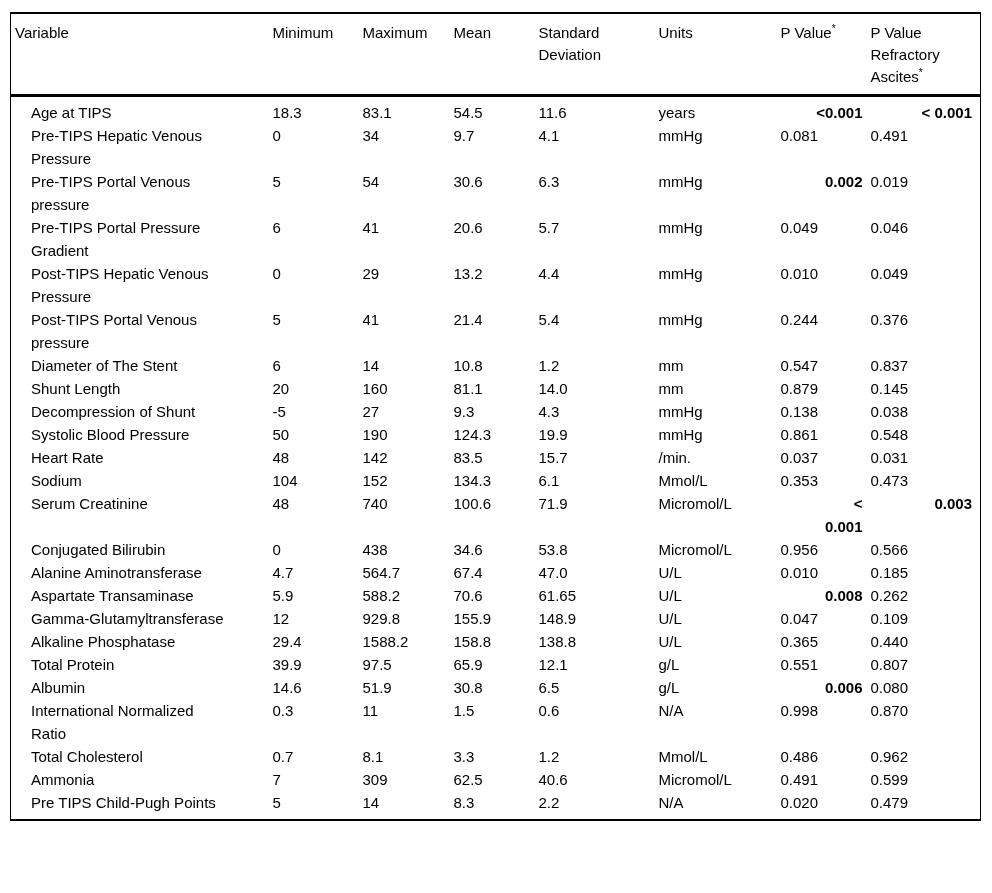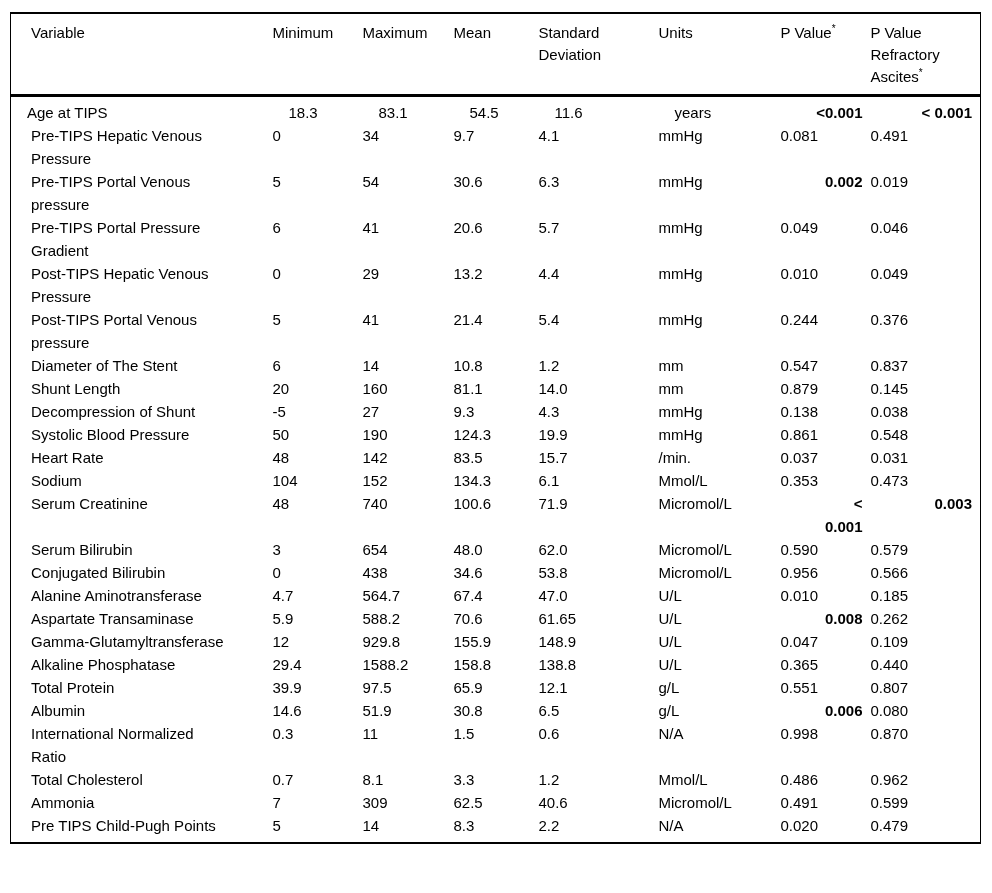--- a/index.html
+++ b/index.html
@@ -39,35 +39,35 @@
   col.c8 { width: 110px; }
   thead th {
     font-weight: normal;
     text-align: left;
     vertical-align: top;
     padding: 8px 8px 6px 0;
     height: 74px;
     line-height: 22px;
     border-bottom: 3px solid #000;
   }
-  thead th:first-child { padding-left: 20px; }
+  thead th:first-child { padding-left: 4px; }
   thead th sup {
     font-size: 10px;
     line-height: 0;
     vertical-align: super;
   }
   tbody td {
     vertical-align: top;
     text-align: left;
     padding: 0 8px 0 0;
     line-height: 23px;
     white-space: pre-line;
   }
   tbody td:first-child { padding-left: 20px; }
-  tbody tr:first-child td { padding-top: 4px; padding-left: 16px; }
+  tbody tr:first-child td { padding-top: 4px; }
   tbody tr:last-child td { padding-bottom: 5px; }
   td.bold { font-weight: bold; text-align: right; }
 </style>
 </head>
 <body>
 
 <div class="page">
   <table class="stats">
     <colgroup>
       <col class="c1">
@@ -222,30 +222,20 @@
           <td>48</td>
           <td>740</td>
           <td>100.6</td>
           <td>71.9</td>
           <td>Micromol/L</td>
           <td class="bold">&lt;
 0.001</td>
           <td class="bold">0.003</td>
         </tr>
         <tr>
-          <td>Serum Bilirubin</td>
-          <td>3</td>
-          <td>654</td>
-          <td>48.0</td>
-          <td>62.0</td>
-          <td>Micromol/L</td>
-          <td>0.590</td>
-          <td>0.579</td>
-        </tr>
-        <tr>
           <td>Conjugated Bilirubin</td>
           <td>0</td>
           <td>438</td>
           <td>34.6</td>
           <td>53.8</td>
           <td>Micromol/L</td>
           <td>0.956</td>
           <td>0.566</td>
         </tr>
         <tr>

